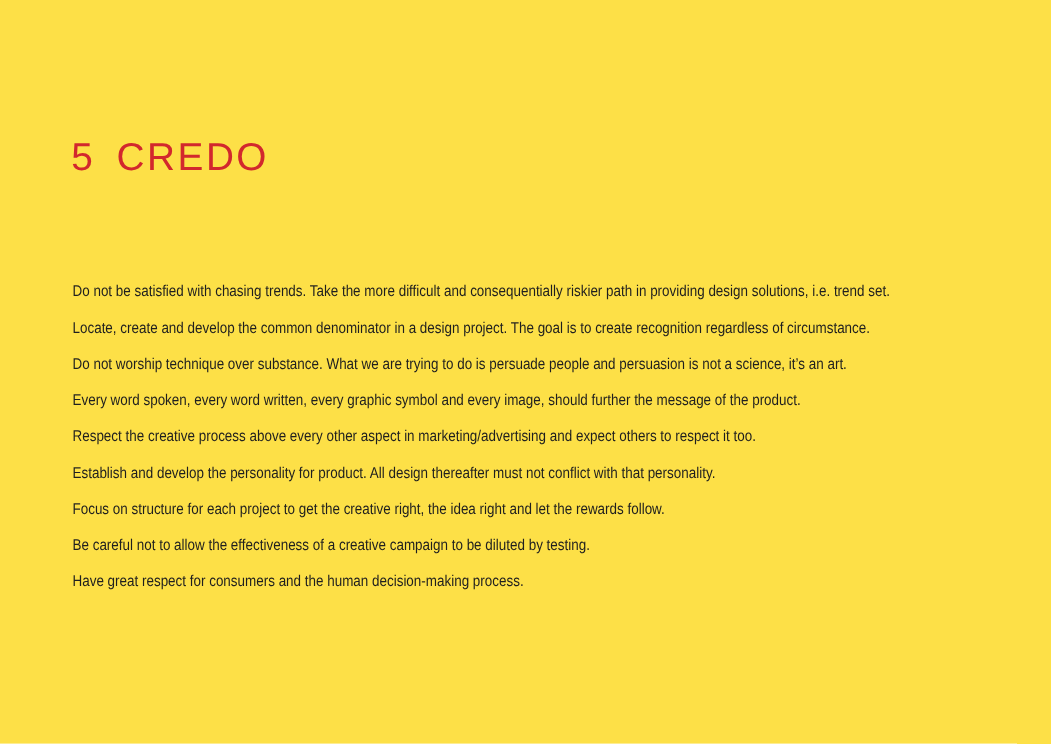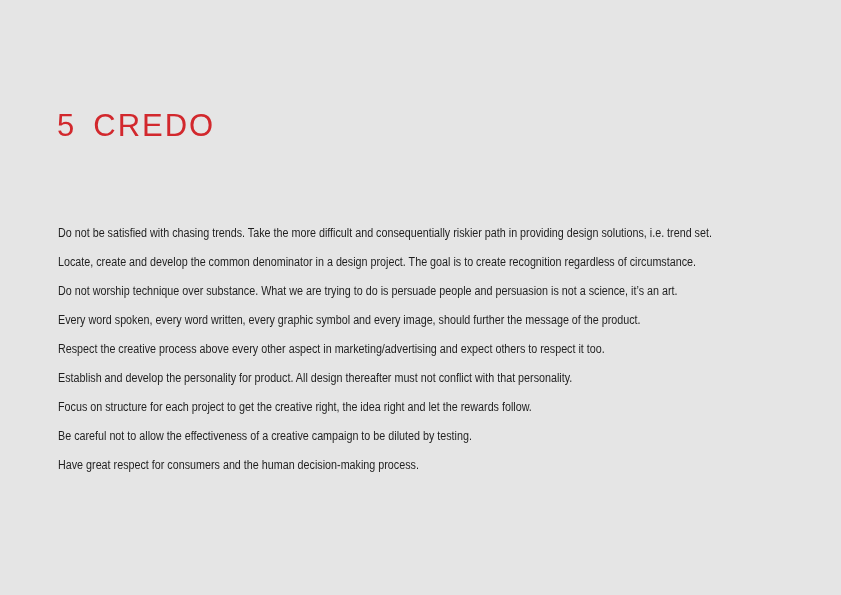--- a/index.html
+++ b/index.html
@@ -4,21 +4,21 @@
 <style>
   html, body {
     margin: 0;
     padding: 0;
     background: #ffffff;
   }
   .page {
     position: relative;
     width: 841px;
     height: 595px;
-    background: #e5e5e5;
+    background: #fde047;
     overflow: hidden;
     font-family: "Liberation Sans", sans-serif;
   }
   .heading {
     position: absolute;
     left: 57px;
     top: 108px;
     color: #d2282d;
     font-size: 31px;
     font-weight: 300;

